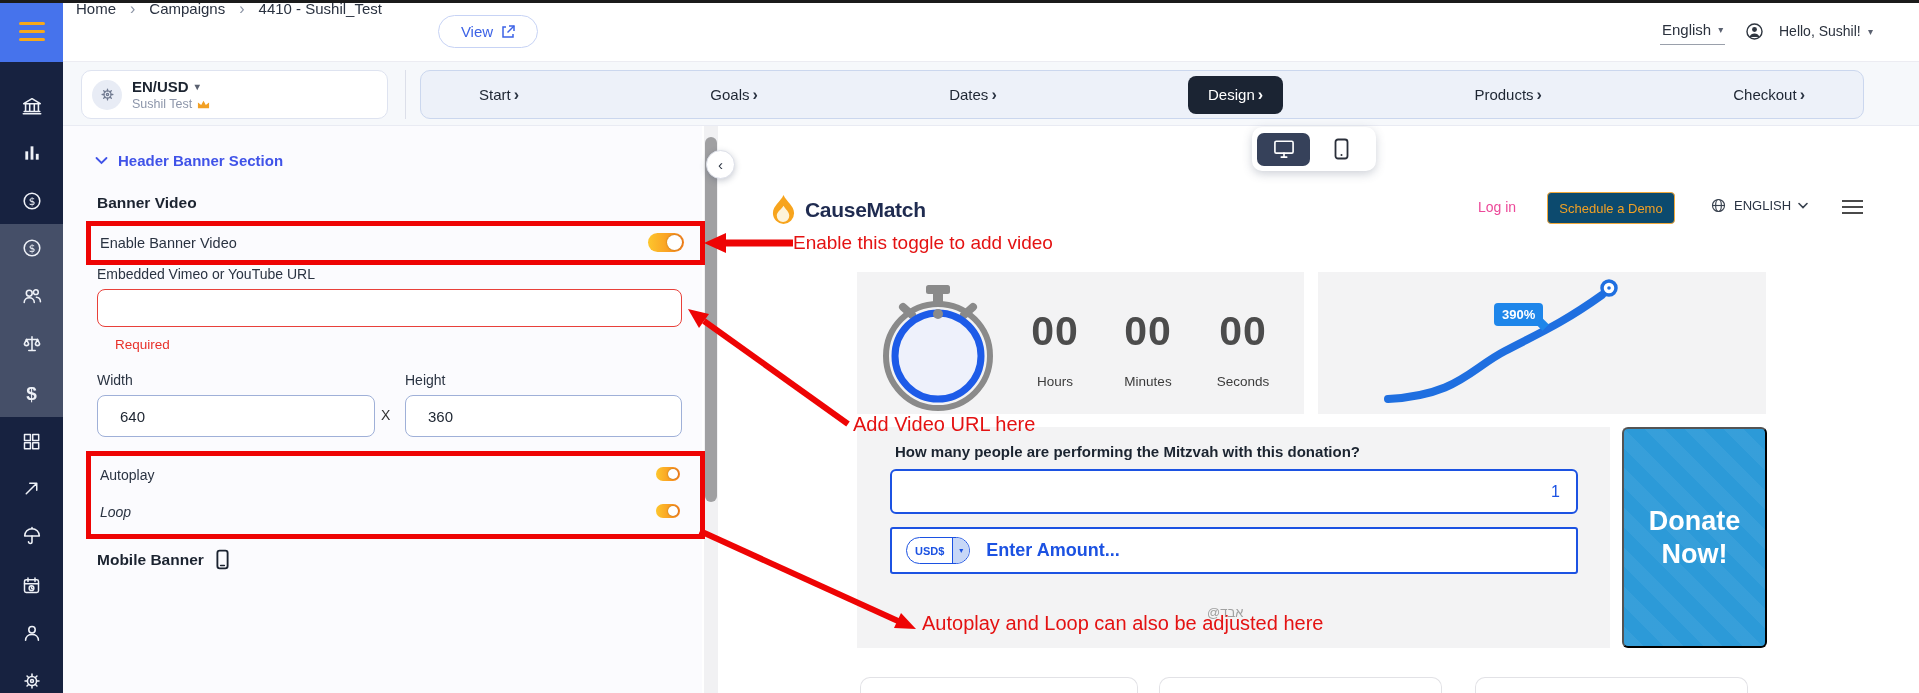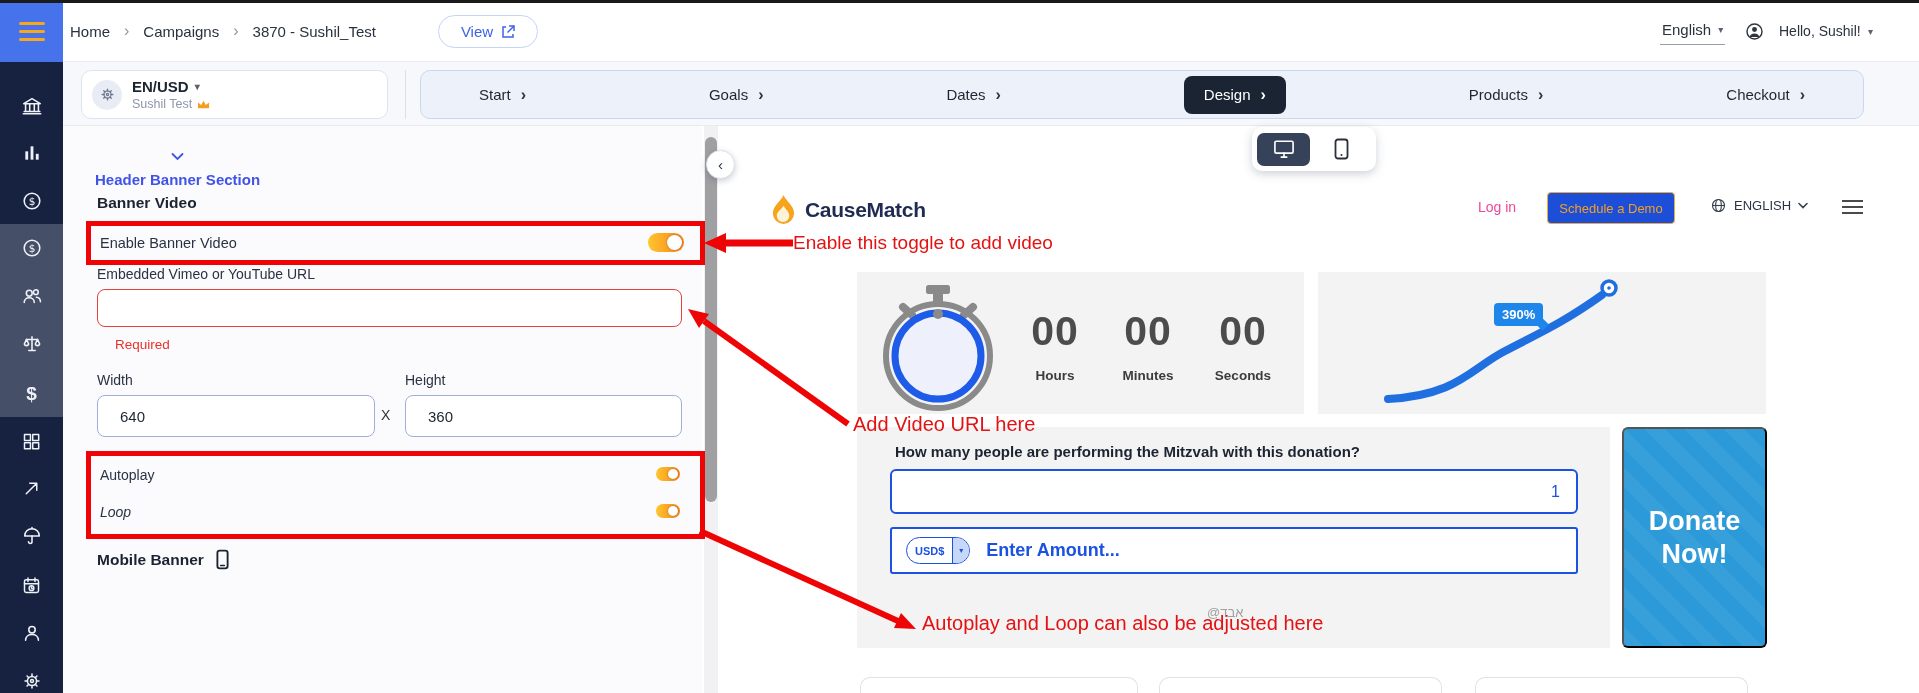--- a/index.html
+++ b/index.html
@@ -6,54 +6,54 @@
   html,body { width:1919px; height:693px; }
   body { font-family:"Liberation Sans", sans-serif; background:#fff; }
   .screen { position:relative; width:1919px; height:693px; overflow:hidden; background:#fff; }
   .abs { position:absolute; }
 
   
   .top-strip { left:0; top:0; width:1919px; height:3px; background:#1b1b1b; z-index:60; }
   .topbar { left:0; top:0; width:1919px; height:62px; background:#fff; border-bottom:1px solid #ececf2; }
   .burger { left:0; top:0; width:63px; height:62px; background:#4673ec; display:flex; flex-direction:column; justify-content:center; align-items:center; gap:5px; cursor:pointer; }
   .burger span { width:26px; height:3px; background:#f7a81b; border-radius:2px; }
-  .crumbs { left:70px; top:0; height:62px; display:flex; align-items:center; font-size:15px; color:#2a3240; }
+  .crumbs { left:76px; top:0; height:62px; display:flex; font-size:15px; color:#2a3240; }
   .crumbs .item { cursor:pointer; }
   .crumbs .sep { margin:0 14px; color:#8d95a6; font-size:16px; }
   .view-btn { left:438px; top:15px; width:100px; height:33px; border:1.5px solid #c7d3f5; border-radius:17px; background:#fff; color:#3d63e6; font-size:15px; display:flex; align-items:center; justify-content:center; gap:8px; cursor:pointer; }
   .lang-top { left:1660px; top:0; height:62px; display:flex; align-items:center; cursor:pointer; }
   .lang-inner { border-bottom:1.5px solid #9aa0ab; padding:4px 2px 6px 2px; font-size:15px; color:#2b323e; display:flex; align-items:center; gap:7px; }
   .caret { font-size:10px; color:#5a6170; }
   .avatar-top { left:1745px; top:22px; }
   .greeting { left:1779px; top:0; height:62px; display:flex; align-items:center; font-size:14px; color:#2b323e; cursor:pointer; }
   .greet-caret { left:1868px; top:0; height:62px; display:flex; align-items:center; }
 
   
   .subbar { left:63px; top:62px; width:1856px; height:64px; background:#f6f8fb; border-bottom:1px solid #e9ebf3; }
   .locale-card { position:absolute; left:18px; top:8px; width:307px; height:49px; background:#fff; border:1px solid #dee3f0; border-radius:10px; display:flex; align-items:center; padding-left:10px; gap:10px; cursor:pointer; }
   .gear-circle { width:30px; height:30px; border-radius:50%; background:#e8ecf5; display:flex; align-items:center; justify-content:center; }
   .locale-main { font-size:15px; font-weight:bold; color:#1c2430; display:flex; align-items:center; gap:6px; }
   .locale-sub { font-size:12.5px; color:#8d96aa; display:flex; align-items:center; gap:5px; margin-top:2px; }
   .vdiv { position:absolute; left:342px; top:8px; width:1px; height:49px; background:#dcdfe9; }
   .stepper { position:absolute; left:357px; top:8px; width:1444px; height:49px; background:#edf1f9; border:1px solid #cbd7ee; border-radius:10px; display:flex; align-items:center; justify-content:space-between; padding:0 58px; }
-  .step { font-size:15px; color:#1e2633; display:flex; align-items:center; gap:10px; cursor:pointer; }
+  .step { font-size:15px; color:#1e2633; display:flex; align-items:center; gap:3px; cursor:pointer; }
   .step .chev { font-size:16px; font-weight:bold; color:#2a3342; }
   .step.active { background:#1b2433; color:#fff; padding:10px 20px; border-radius:8px; }
   .step.active .chev { color:#fff; }
 
   
   .rail { left:0; top:62px; width:63px; height:631px; background:#172240; }
   .rail-highlight { position:absolute; left:0; top:162px; width:63px; height:193px; background:#454f68; }
   .rail-item { position:absolute; left:0; width:63px; height:34px; display:flex; align-items:center; justify-content:center; cursor:pointer; color:#eef1f7; }
   .rail-item svg { stroke:#eef1f7; fill:none; stroke-width:1.7; stroke-linecap:round; stroke-linejoin:round; }
   .rail-dollar { font-size:19px; font-weight:bold; color:#eef1f7; }
 
   
   .panel { left:63px; top:126px; width:639px; height:567px; background:#fbfbfe; }
-  .sec-head { position:absolute; left:32px; top:26px; display:flex; align-items:center; gap:10px; color:#4053e8; font-size:15px; font-weight:bold; cursor:pointer;flex-direction:column; }
+  .sec-head { position:absolute; left:32px; top:26px; display:flex; align-items:center; gap:10px; color:#4053e8; font-size:15px; font-weight:bold; cursor:pointer; }
   .group-title { position:absolute; left:34px; top:68px; font-size:15.5px; font-weight:bold; color:#1b2330; }
   .enable-label { position:absolute; left:37px; top:109px; font-size:14.5px; color:#2a3342; }
   .toggle { position:absolute; width:36px; height:19px; border-radius:10px; background:linear-gradient(90deg,#fdc62d,#f8821c); cursor:pointer; }
   .toggle::after { content:""; position:absolute; right:2px; top:2px; width:15px; height:15px; border-radius:50%; background:#fff; box-shadow:0 0 2px rgba(0,0,0,.35); }
   .toggle.small { width:24px; height:14px; border-radius:7px; }
   .toggle.small::after { width:10px; height:10px; }
   .field-label { position:absolute; font-size:14px; color:#2a3342; }
   .txt-input { position:absolute; background:#fff; border:1px solid #9fb0d8; border-radius:8px; font-size:15px; color:#1c2430; padding:0 22px; font-family:"Liberation Sans",sans-serif; }
   .url-input { left:34px; top:163px; width:585px; height:38px; border:1.5px solid #e8403a; }
   .required { position:absolute; left:52px; top:211px; color:#e8302a; font-size:13.5px; }
@@ -70,30 +70,30 @@
   .collapse-btn { left:706px; top:150px; width:29px; height:29px; border-radius:50%; background:#fff; border:1px solid #dcdfe8; box-shadow:0 2px 6px rgba(40,50,80,.25); display:flex; align-items:center; justify-content:center; font-size:15px; color:#2a3342; cursor:pointer; z-index:20; }
 
   
   .preview { left:718px; top:126px; width:1201px; height:567px; background:#fff; }
   .device-toggle { position:absolute; left:534px; top:1px; width:124px; height:44px; background:#fff; border-radius:10px; box-shadow:0 3px 10px rgba(60,70,100,.25); display:flex; align-items:center; padding:0 5px; gap:5px; }
   .dev-btn { width:53px; height:33px; border-radius:7px; display:flex; align-items:center; justify-content:center; cursor:pointer; background:#fff; }
   .dev-btn.active { background:#36415a; }
   .site-header { position:absolute; left:0; top:60px; width:1201px; height:50px; }
   .brand { position:absolute; left:53px; top:8px; display:flex; align-items:center; gap:9px; font-size:21px; font-weight:bold; color:#1f2b50; letter-spacing:-0.3px; }
   .login { position:absolute; left:760px; top:13px; font-size:14px; color:#ec4899; cursor:pointer; }
-  .demo-btn { position:absolute; left:829px; top:6px; width:128px; height:32px; border:1.3px solid #f2a93b; border-radius:4px; background:#1d4ed8; color:#f2a024; font-size:13px; display:flex; align-items:center; justify-content:center; cursor:pointer; }
+  .demo-btn { position:absolute; left:829px; top:6px; width:128px; height:32px; border:1.3px solid #f2a93b; border-radius:4px; background:#0c4a6e; color:#f2a024; font-size:13px; display:flex; align-items:center; justify-content:center; cursor:pointer; }
   .site-lang { position:absolute; left:992px; top:11px; display:flex; align-items:center; gap:7px; font-size:13px; color:#2a3444; cursor:pointer; }
   .site-menu { position:absolute; left:1124px; top:14px; display:flex; flex-direction:column; gap:4px; cursor:pointer; }
   .site-menu span { width:21px; height:2px; background:#4a4a4a; }
 
   .gray-card { position:absolute; background:#f3f3f4; }
   .timer-card { left:139px; top:146px; width:447px; height:142px; }
   .timer-unit { position:absolute; top:36px; width:100px; text-align:center; }
   .timer-digits { font-size:41px; font-weight:bold; color:#4c4c4c; letter-spacing:1px; }
-  .timer-label { margin-top:13px; font-size:13.5px; font-weight:bold; color:#3c3c3c; }
+  .timer-label { margin-top:19px; font-size:13.5px; font-weight:normal; color:#3c3c3c; }
   .graph-card { left:600px; top:146px; width:448px; height:142px; }
   .growth-badge { position:absolute; left:176px; top:31px; background:#1e86ea; color:#fff; font-size:13px; font-weight:bold; padding:4px 8px; border-radius:4px; z-index:2; }
   .growth-badge::after { content:""; position:absolute; right:-4px; bottom:-3px; width:9px; height:9px; background:#1e86ea; transform:rotate(45deg); }
 
   .form-card { left:139px; top:301px; width:753px; height:221px; }
   .question { position:absolute; left:38px; top:16px; font-size:15px; font-weight:bold; color:#1b2430; }
   .qty-input { position:absolute; left:33px; top:42px; width:688px; height:45px; background:#fff; border:2px solid #1c52e2; border-radius:6px; font-size:16px; color:#1c52e2; text-align:right; padding:0 16px; font-family:"Liberation Sans",sans-serif; }
   .amount-row { position:absolute; left:33px; top:100px; width:688px; height:47px; background:#fff; border:2px solid #1c52e2; border-radius:3px; display:flex; align-items:center; }
   .currency-chip { margin-left:14px; height:27px; border:1.5px solid #1c52e2; border-radius:14px; display:flex; align-items:center; overflow:hidden; cursor:pointer; }
   .currency-code { padding:0 8px; font-size:11px; font-weight:bold; color:#1c52e2; }
@@ -121,21 +121,21 @@
     <div class="abs burger">
       <span></span>
         <span></span>
         <span></span>
     </div>
     <nav class="abs crumbs">
       <span class="item">Home</span>
       <span class="sep">›</span>
       <span class="item">Campaigns</span>
       <span class="sep">›</span>
-      <span class="item">3870 - Sushil_Test</span>
+      <span class="item">4410 - Sushil_Test</span>
     </nav>
     <button class="abs view-btn">
       <span>View</span>
       <svg width="14" height="14" viewBox="0 0 14 14">
           <path d="M5 2H2v10h10V9" fill="none" stroke="#3d63e6" stroke-width="1.5"></path>
           <path d="M8 1h5v5" fill="none" stroke="#3d63e6" stroke-width="1.5"></path>
           <path d="M13 1L6.5 7.5" stroke="#3d63e6" stroke-width="1.5"></path>
         </svg>
     </button>
     <div class="abs lang-top">

